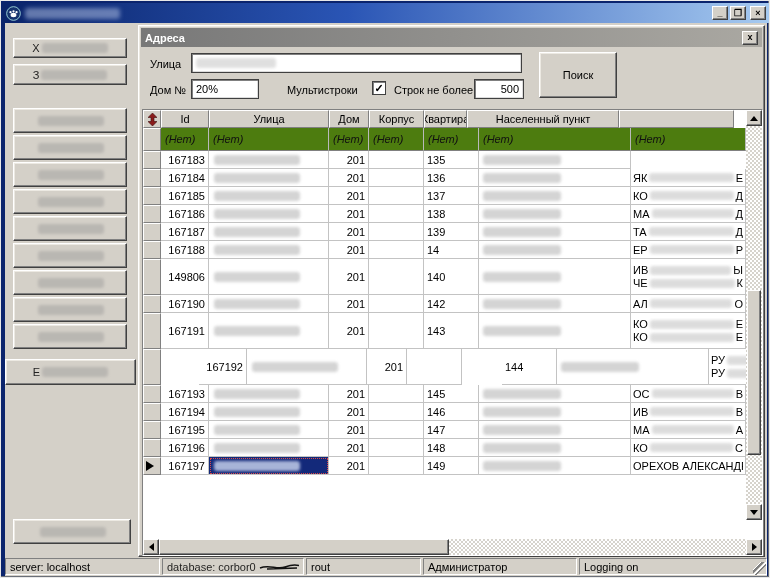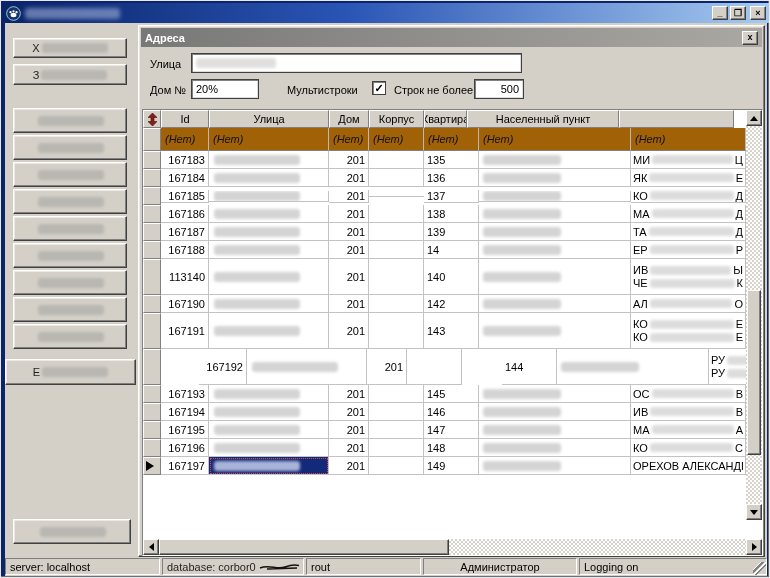--- a/index.html
+++ b/index.html
@@ -25,21 +25,21 @@
 .field{position:absolute;background:#fff;border:1px solid #404040;box-shadow:inset 1px 1px 0 #808080,inset -1px -1px 0 #dcdcdc;display:flex;align-items:center;padding:0 4px}
 .inblob{width:80px;height:10px;opacity:.28}
 .numval{width:100%;text-align:right}
 .chk{position:absolute;width:14px;height:14px;background:#fff;border:1px solid #404040;box-shadow:inset 1px 1px 0 #808080;display:flex;align-items:center;justify-content:center;font-size:11px;font-weight:bold}
 .searchbtn{position:absolute;left:400px;top:26px;width:78px;height:46px;background:#d4d0c8;border:1px solid;border-color:#fff #404040 #404040 #fff;box-shadow:inset -1px -1px 0 #808080,inset 1px 1px 0 #ece9e2;font-size:11px;color:#000}
 .gridouter{position:absolute;left:3px;top:83px;width:621px;height:447px;background:#fff;border:1px solid;border-color:#808080 #fff #fff #808080;display:flex;flex-direction:column}
 .gridbody{position:relative;flex:1;overflow:hidden}
 .grow{display:flex}
 .gc{flex:0 0 auto;overflow:hidden;display:flex;align-items:center}
 .ghead .gc{height:18px;background:#d4d0c8;border:1px solid;border-color:#fff #808080 #808080 #fff;justify-content:center;font-size:11px}
-.gfilter .gc{height:23px;background:#a16207;border-right:1px solid #b9b9b9;border-bottom:1px solid #808080;font-style:italic;padding-left:4px;color:#111}
+.gfilter .gc{height:23px;background:#4d7c0f;border-right:1px solid #b9b9b9;border-bottom:1px solid #808080;font-style:italic;padding-left:4px;color:#111}
 .gind{background:#d4d0c8 !important;border:1px solid;border-color:#fff #808080 #808080 #fff !important;justify-content:center}
 .drow .gc{border-right:1px solid #c3c3c3;border-bottom:1px solid #c3c3c3;font-size:11px}
 .cr{justify-content:flex-end;padding-right:3px}
 .cl{justify-content:flex-start;padding-left:3px}
 .stblob{width:86px;height:10px;margin-left:5px}
 .npblob{width:78px;height:10px;margin-left:4px}
 .selcell{background:#13297a;outline:1px dotted #d84848;outline-offset:-2px}
 .selblob{background:#cdd7f0;opacity:.8}
 .rowarrow{width:0;height:0;border:5px solid transparent;border-left:8px solid #000}
 .namecell{flex-direction:column;align-items:stretch;justify-content:center;padding:0 2px}
@@ -159,20 +159,21 @@
       </div>
 
       <label class="flabel" style="left:148px;top:58px">Мультистроки</label>
       <span class="chk" style="left:233px;top:55px">✓</span>
 
       <label class="flabel" style="left:255px;top:58px">Строк не более</label>
       <div class="field" style="left:335px;top:53px;width:50px;height:20px">
         <span class="numval">500</span>
       </div>
 
+      <button class="searchbtn">Поиск</button>
 
       <div class="gridouter">
         <div class="gridbody">
 
         <div class="grow ghead">
               <div class="gc gind" style="width: 18px;">
                 <svg class="sorticon" width="9" height="13" viewBox="0 0 9 13">
                   <path d="M4.5 0 L9 4.5 H6 V8.5 H9 L4.5 13 L0 8.5 H3 V4.5 H0 Z" fill="#8b1c1c" stroke="#3a0d0d" stroke-width=".6"></path>
                 </svg>
               </div>
@@ -199,27 +200,20 @@
               <div class="gc cr" style="width: 48px;">167183</div>
               <div class="gc" style="width: 120px;">
                 <span class="blob stblob"></span>
               </div>
               <div class="gc cr" style="width: 40px;">201</div>
               <div class="gc" style="width: 55px;"></div>
               <div class="gc cl" style="width: 55px;">135</div>
               <div class="gc" style="width: 152px;">
                 <span class="blob npblob"></span>
               </div>
-              <div class="gc namecell" style="width: 115px;">
-                <div class="nline">
-                  <span>МИ</span>
-                  <span class="blob nblob"></span>
-                  <span>Ц</span>
-                </div>
-              </div>
             </div>
             <div class="grow drow" style="height: 18px;">
               <div class="gc gind" style="width: 18px; height: 18px;"></div>
               <div class="gc cr" style="width: 48px;">167184</div>
               <div class="gc" style="width: 120px;">
                 <span class="blob stblob"></span>
               </div>
               <div class="gc cr" style="width: 40px;">201</div>
               <div class="gc" style="width: 55px;"></div>
               <div class="gc cl" style="width: 55px;">136</div>
@@ -227,21 +221,21 @@
                 <span class="blob npblob"></span>
               </div>
               <div class="gc namecell" style="width: 115px;">
                 <div class="nline">
                   <span>ЯК</span>
                   <span class="blob nblob"></span>
                   <span>Е</span>
                 </div>
               </div>
             </div>
-            <div class="grow drow" style="height: 18px; align-items: center;">
+            <div class="grow drow" style="height: 18px;">
               <div class="gc gind" style="width: 18px; height: 18px;"></div>
               <div class="gc cr" style="width: 48px;">167185</div>
               <div class="gc" style="width: 120px;">
                 <span class="blob stblob"></span>
               </div>
               <div class="gc cr" style="width: 40px;">201</div>
               <div class="gc" style="width: 55px;"></div>
               <div class="gc cl" style="width: 55px;">137</div>
               <div class="gc" style="width: 152px;">
                 <span class="blob npblob"></span>
@@ -309,21 +303,21 @@
               <div class="gc namecell" style="width: 115px;">
                 <div class="nline">
                   <span>ЕР</span>
                   <span class="blob nblob"></span>
                   <span>Р</span>
                 </div>
               </div>
             </div>
             <div class="grow drow" style="height: 36px;">
               <div class="gc gind" style="width: 18px; height: 36px;"></div>
-              <div class="gc cr" style="width: 48px;">113140</div>
+              <div class="gc cr" style="width: 48px;">149806</div>
               <div class="gc" style="width: 120px;">
                 <span class="blob stblob"></span>
               </div>
               <div class="gc cr" style="width: 40px;">201</div>
               <div class="gc" style="width: 55px;"></div>
               <div class="gc cl" style="width: 55px;">140</div>
               <div class="gc" style="width: 152px;">
                 <span class="blob npblob"></span>
               </div>
               <div class="gc namecell" style="width: 115px;">
@@ -544,21 +538,21 @@
       </div>
       <div class="spanel" style="left: 157px; width: 142px;">
         <span class="semiblur">database: corbor0</span>
         <svg width="44" height="10" class="scrib">
           <path d="M1 6 C 10 2, 18 8, 26 5 S 40 3, 43 5 M8 7 L 38 6" stroke="#111" stroke-width="1.4" fill="none"></path>
         </svg>
       </div>
       <div class="spanel" style="left: 301px; width: 115px;">
         <span>rout</span>
       </div>
-      <div class="spanel" style="left: 418px; width: 154px; justify-content: center;">
+      <div class="spanel" style="left: 418px; width: 154px;">
         <span>Администратор</span>
       </div>
       <div class="spanel" style="left: 574px; width: 188px;">
         <span>Logging on</span>
       </div>
       <span class="grip"></span>
     </div>
 </div>
 
 </body></html>

